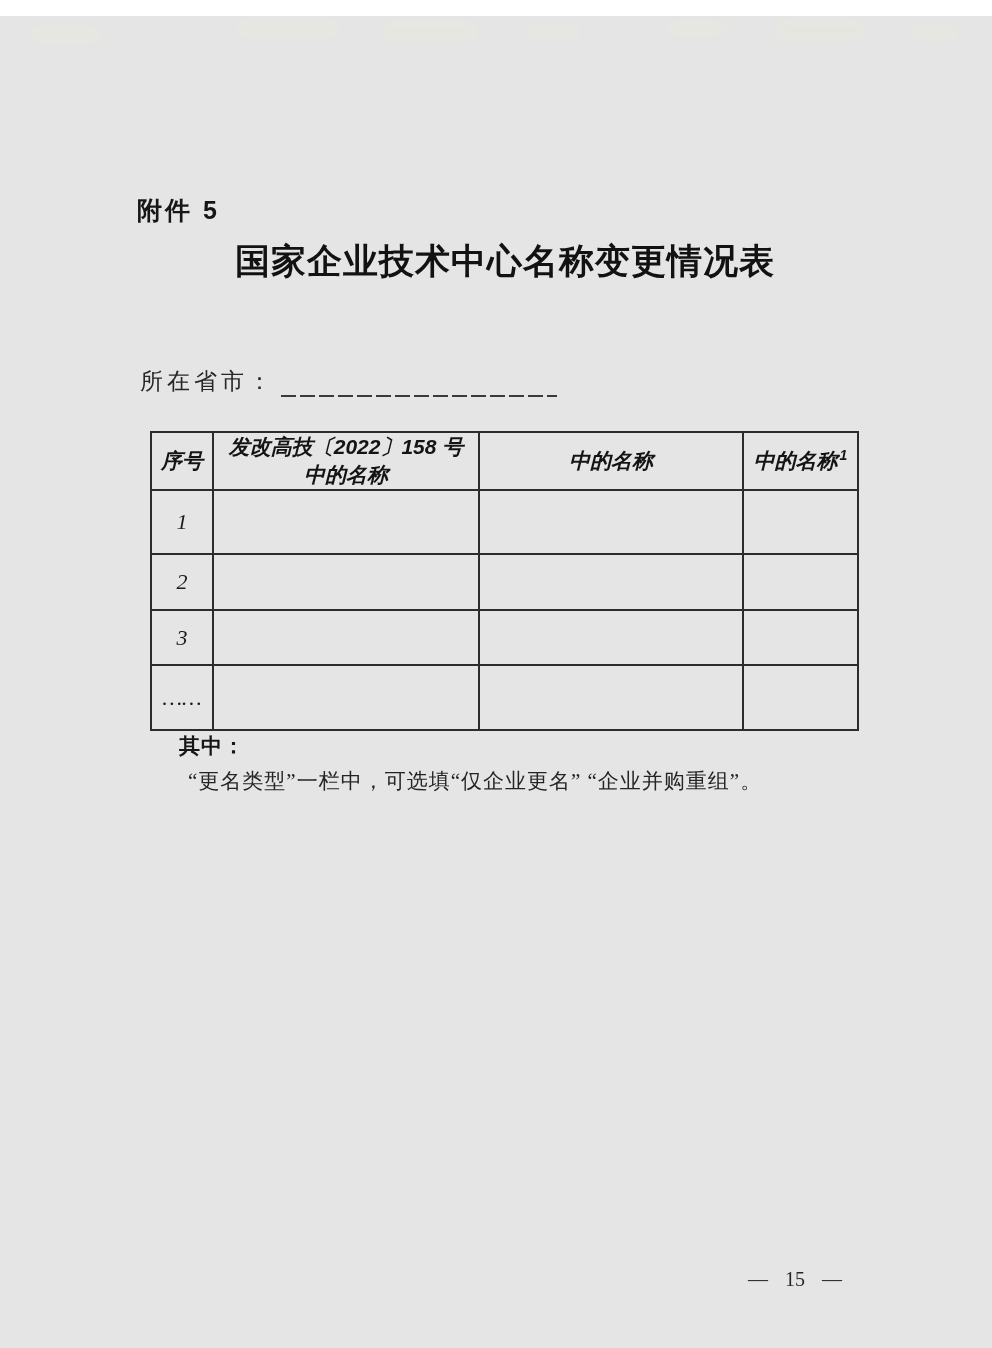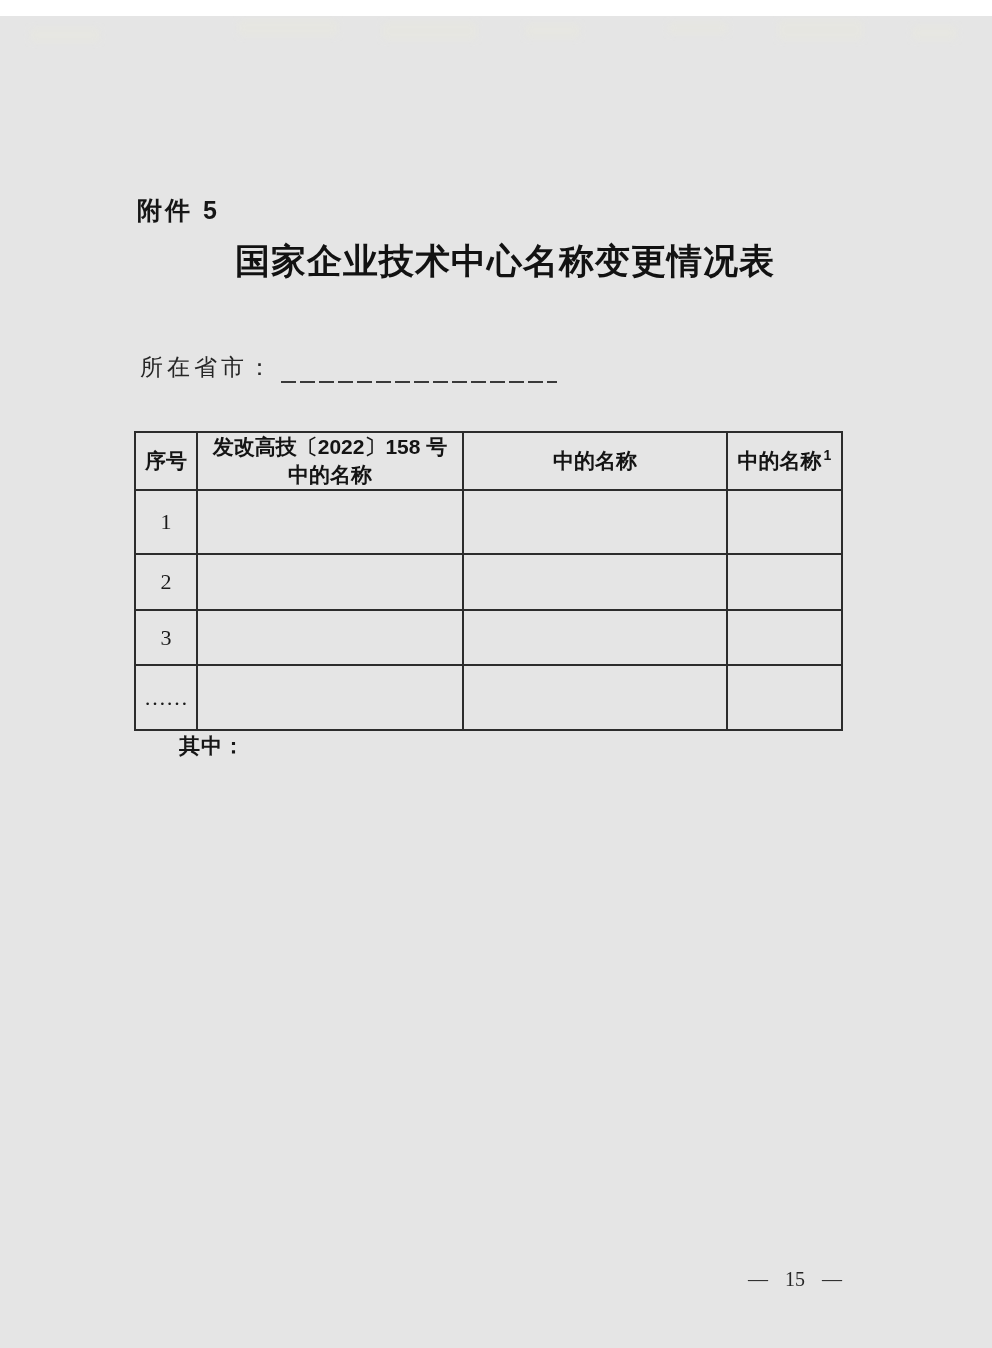--- a/index.html
+++ b/index.html
@@ -60,43 +60,44 @@
     font-family: "Liberation Serif", serif;
     font-weight: bold;
     font-size: 35px;
     letter-spacing: 1px;
     color: #121212;
   }
 
   
   .province-line {
     position: absolute;
-    left: 140px; top: 336px;
+    left: 140px; top: 350px;
     font-family: "Liberation Serif", serif;
     font-size: 23px;
     letter-spacing: 4px;
     color: #262626;
     white-space: nowrap;
   }
   .province-blank {
     display: inline-block;
     width: 276px;
     height: 27px;
     margin-left: 6px;
     vertical-align: bottom;
     background: repeating-linear-gradient(to right, #3a3a3a 0 15px, transparent 15px 19px) bottom / 100% 2px no-repeat;
   }
 
   
   .name-change-table {
     position: absolute;
-    left: 134px; top: 415px;
+    left: 150px; top: 415px;
     width: 707px;
     border-collapse: collapse;
     table-layout: fixed;
+    font-style: italic;
   }
   .name-change-table th, .name-change-table td {
     border: 2px solid #2c2c2c;
     padding: 0 4px;
     text-align: center;
     vertical-align: middle;
     overflow: hidden;
   }
   .name-change-table th {
     font-family: "Liberation Sans", sans-serif;
@@ -211,18 +212,19 @@
       <tr class="row-4">
         <td>……</td>
         <td></td>
         <td></td>
         <td></td>
       </tr>
     </tbody>
   </table>
 
   <div class="notes-heading">其中：</div>
+  <div class="notes-item">“更名类型”一栏中，可选填“仅企业更名” “企业并购重组”。</div>
 
   <div class="page-number">— 15 —</div>
 
   <div class="bottom-text-artifact"></div>
 
 </div>
 
 </body></html>

